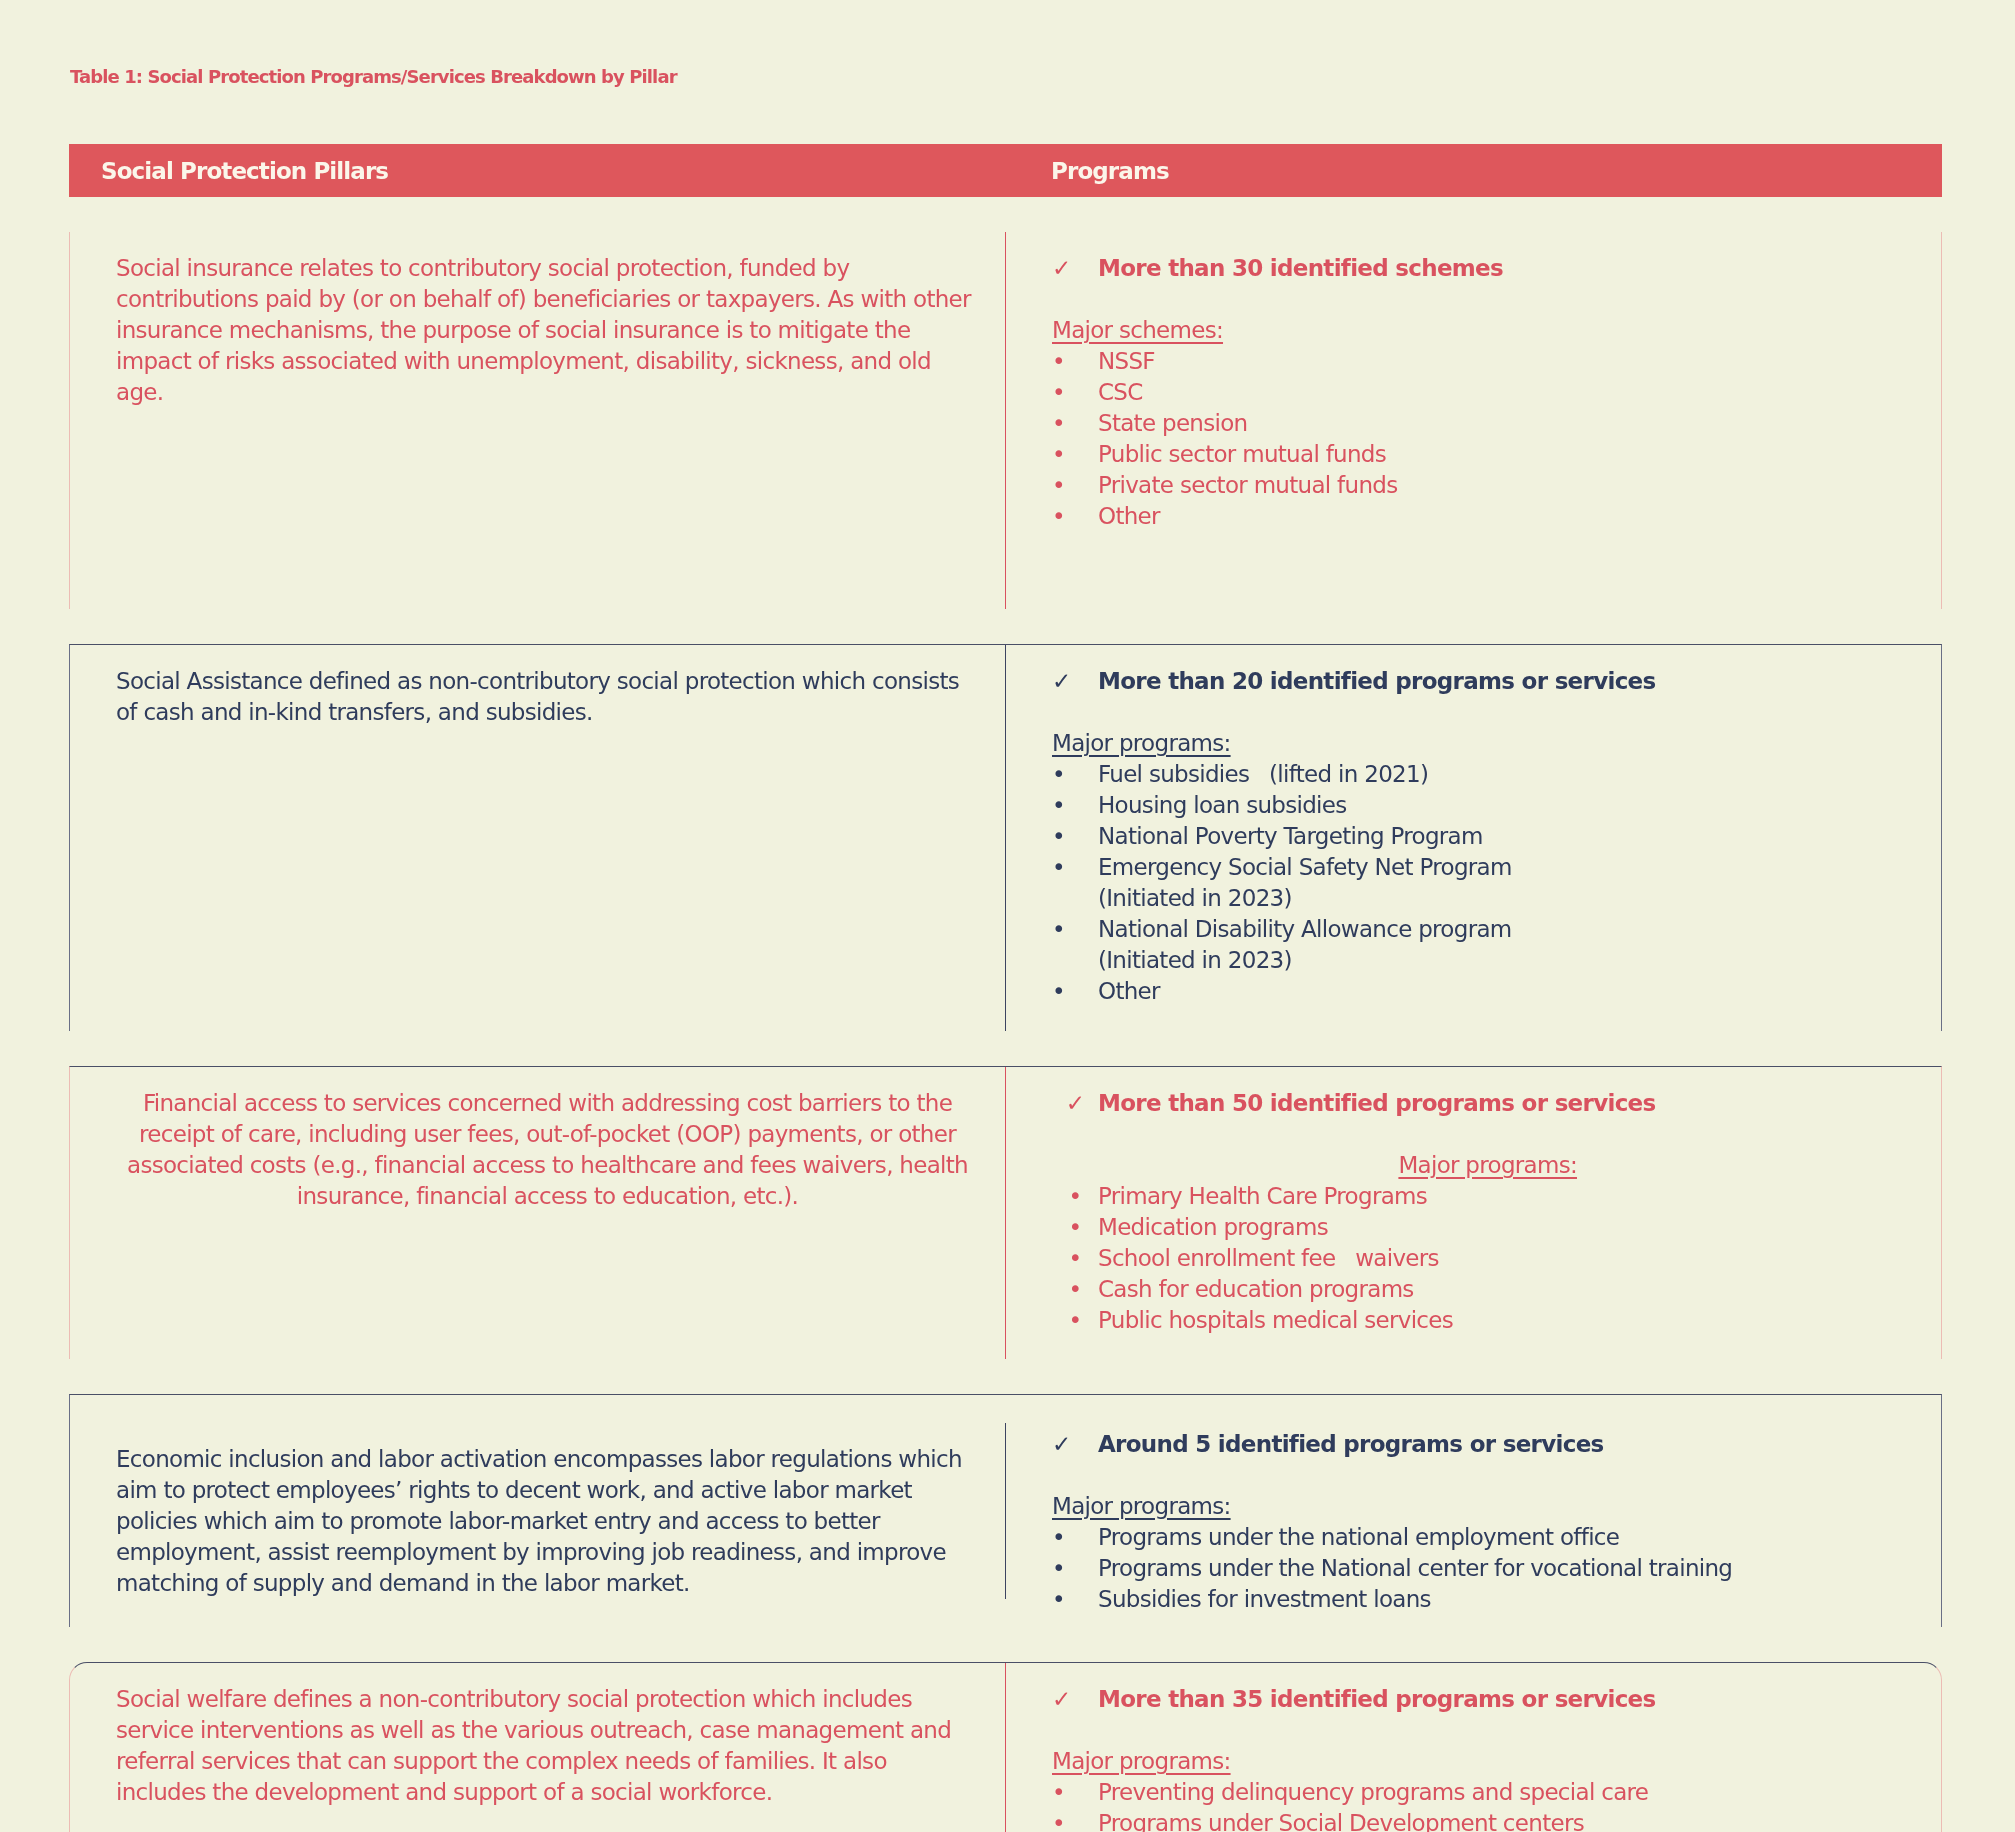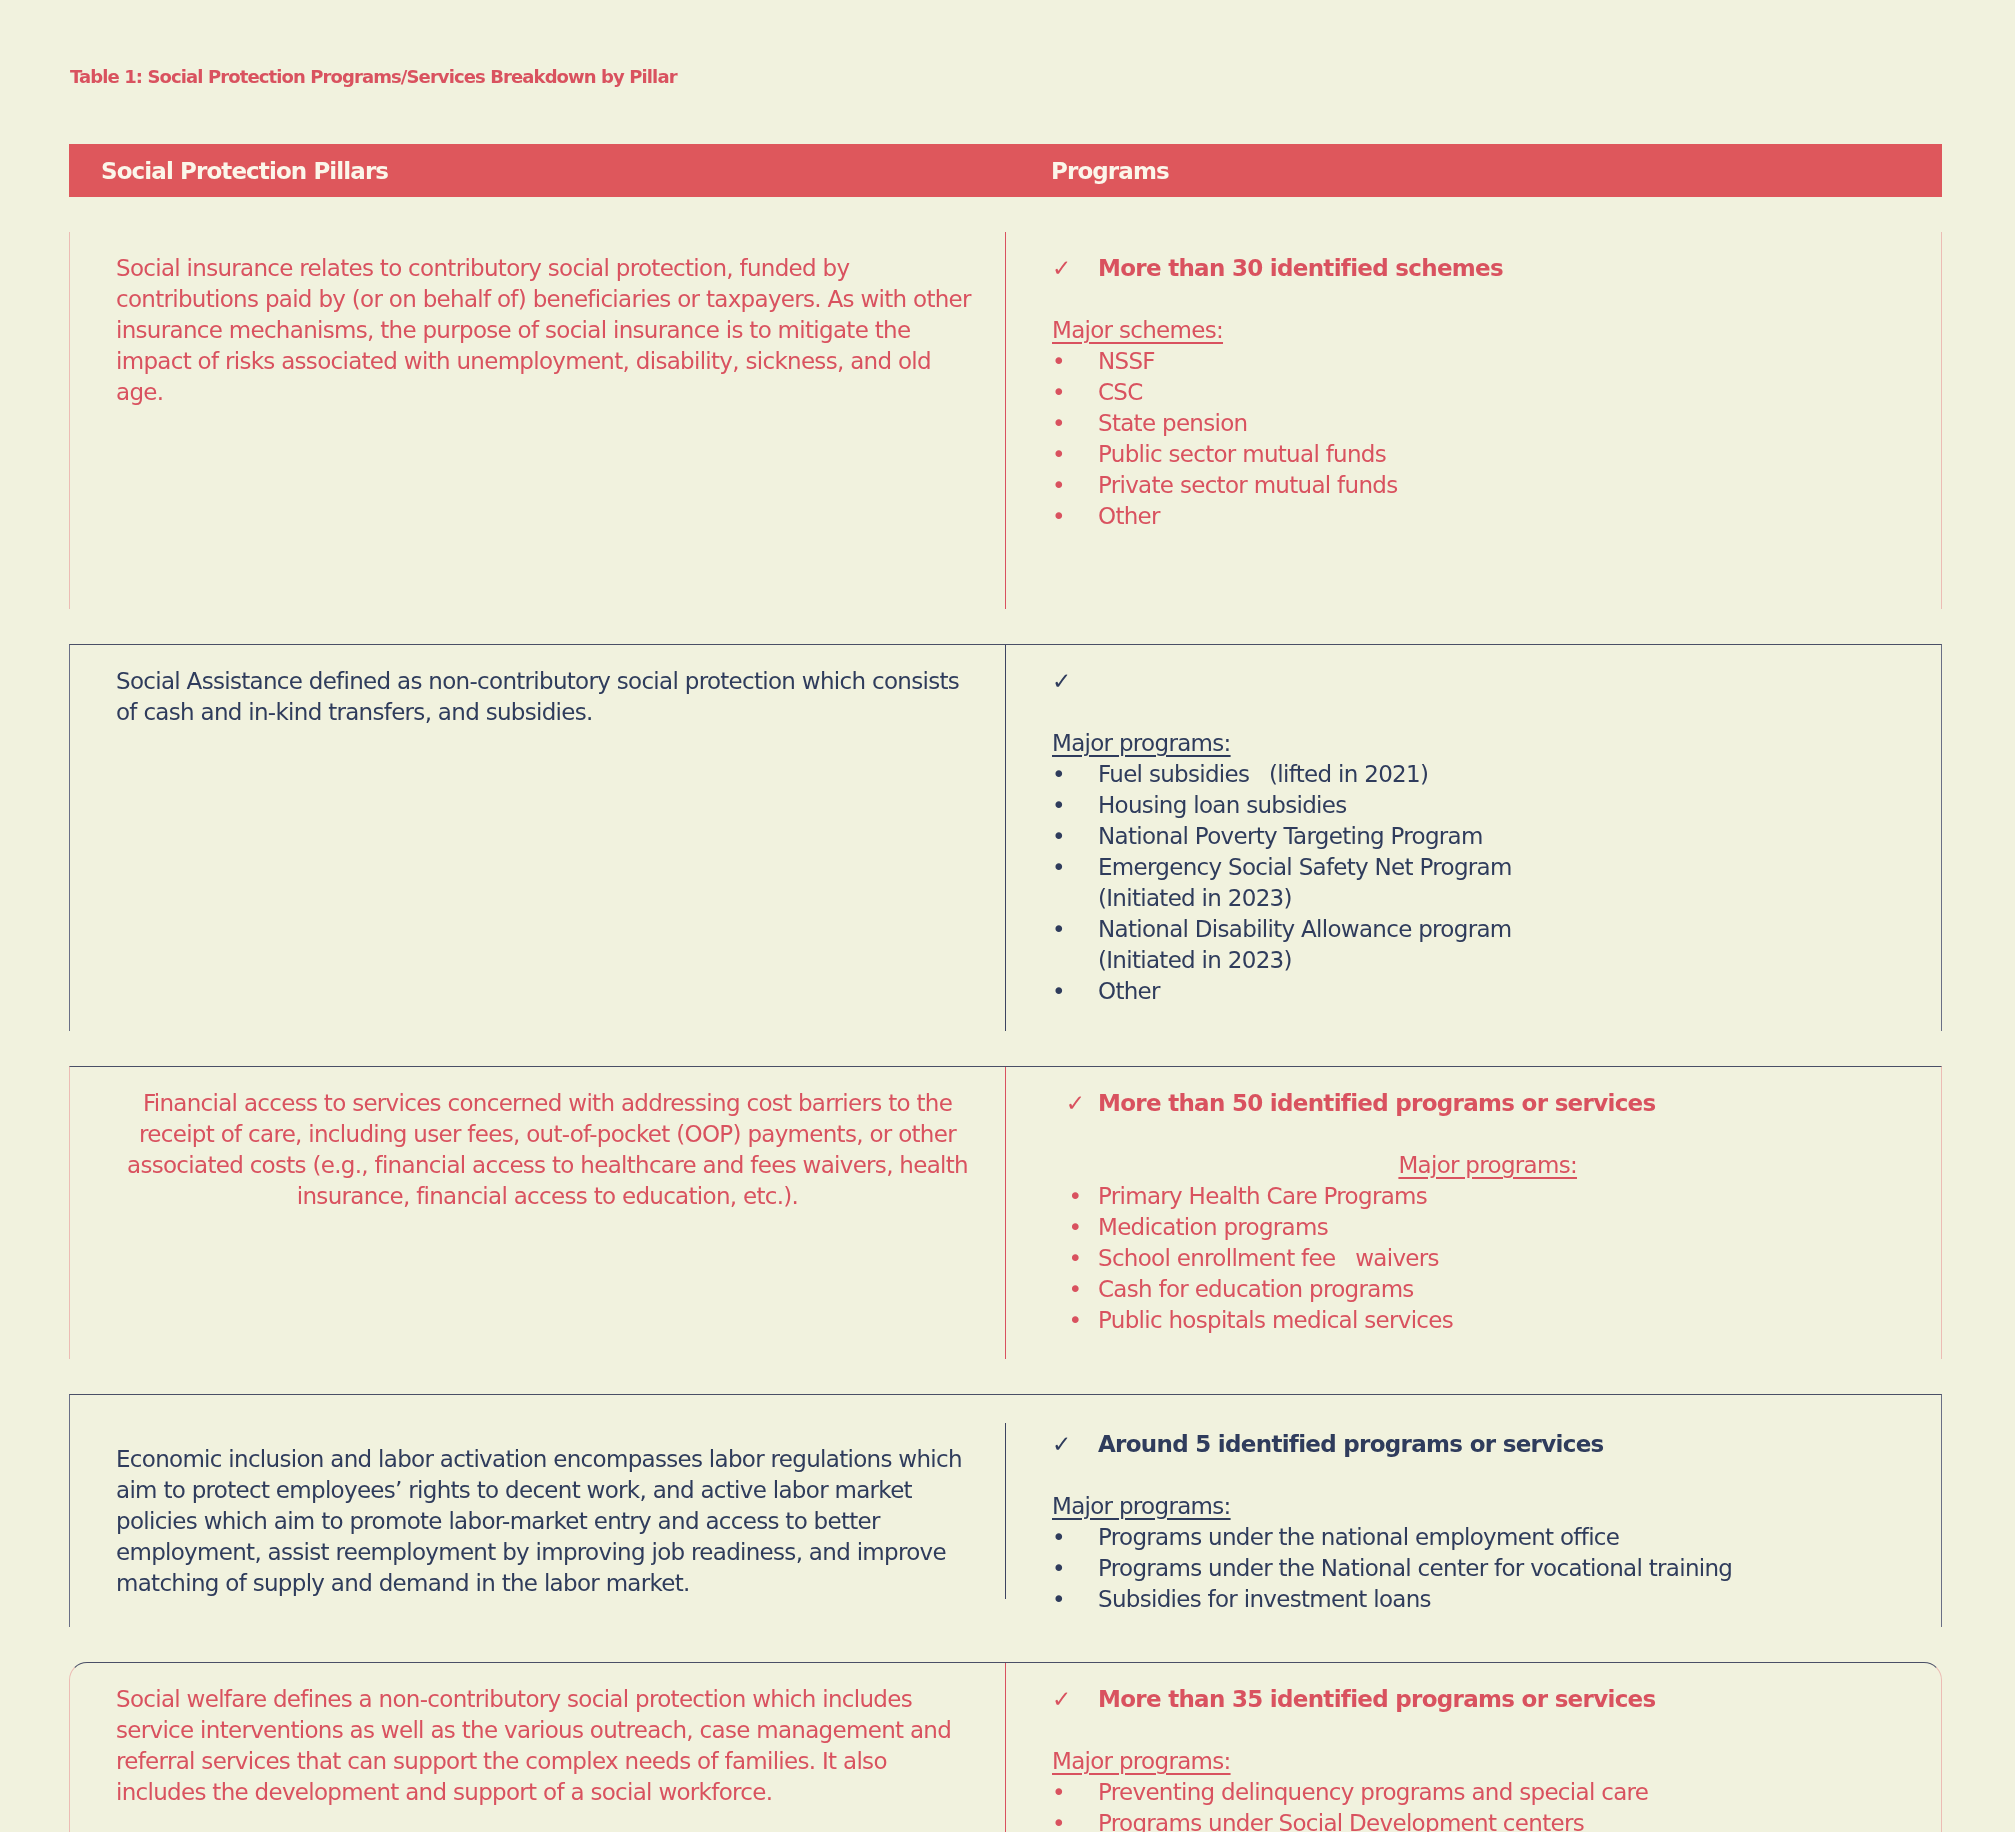--- a/index.html
+++ b/index.html
@@ -94,20 +94,21 @@
           </li>
       </ul>
     </div>
   </div>
 
   <div class="row navy r2 sep">
     <div class="cell left">Social Assistance defined as non-contributory social protection which consists of cash and in-kind transfers, and subsidies.</div>
     <div class="cell right">
       <div class="headline">
         <span class="check">✓</span>
+        <span>More than 20 identified programs or services</span>
       </div>
       <div class="major">Major programs:</div>
       <ul class="items">
         <li>
             <span class="bullet">•</span>
             <span style="white-space:pre">Fuel subsidies   (lifted in 2021)</span>
           </li>
         <li>
             <span class="bullet">•</span>
             <span>Housing loan subsidies</span>

